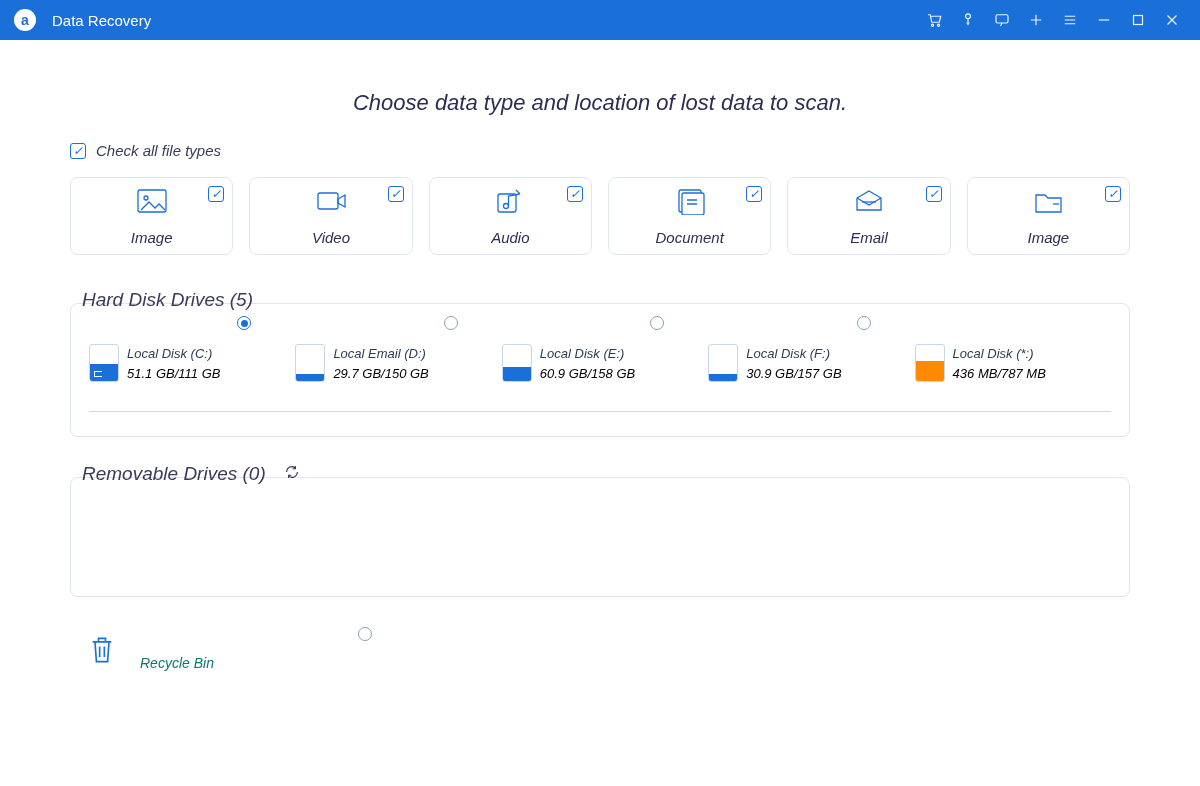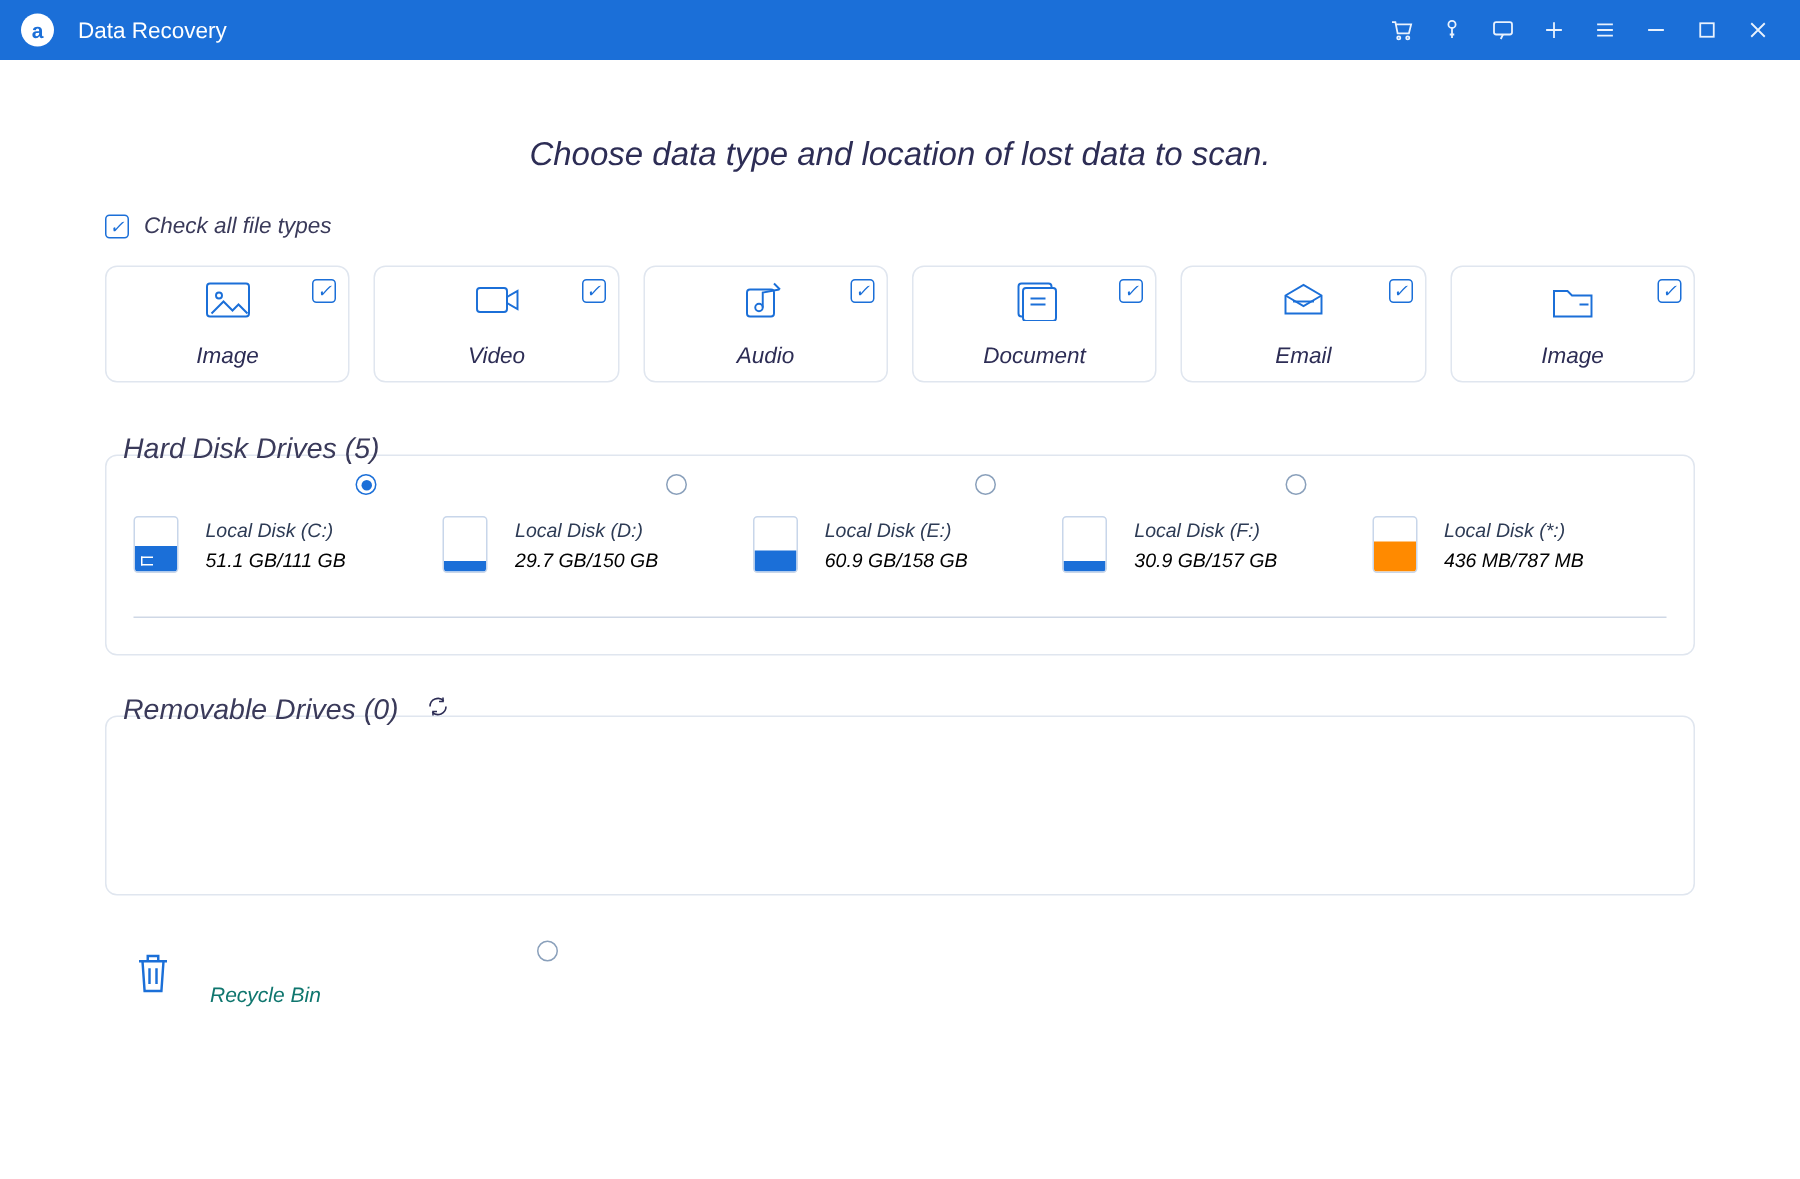--- a/index.html
+++ b/index.html
@@ -82,21 +82,21 @@
   .section-box {
     border: 1px solid #e0e6ef; border-radius: 8px;
     padding: 36px 18px 24px 18px; margin-top: -12px;
   }
   .drives-row {
     display: grid; grid-template-columns: repeat(5, 1fr);
     gap: 10px;
   }
   .drive {
     position: relative; padding-top: 4px;
-    display: flex; gap: 18px; align-items: flex-start;
+    display: flex; gap: 8px; align-items: flex-start;
   }
   .drive-radio {
     position: absolute; top: -24px; right: 34px;
     width: 14px; height: 14px; border: 1.4px solid #8aa0bb;
     border-radius: 50%; background: #fff; cursor: pointer;
   }
   .drive-radio.selected { border-color: #1b6fd8; }
   .drive-radio.selected::after {
     content: ""; position: absolute; inset: 2.5px; background: #1b6fd8; border-radius: 50%;
   }
@@ -272,21 +272,21 @@
             <div>Local Disk (C:)</div>
             <div class="size">51.1 GB/111 GB</div>
           </div>
         </div>
         <div class="drive">
           <span class="drive-radio"></span>
           <div class="drive-icon">
             <div class="fill" style="height:20%;background:#1b6fd8;"></div>
           </div>
           <div class="drive-text">
-            <div>Local Disk (D:)</div>
+            <div>Local Email (D:)</div>
             <div class="size">29.7 GB/150 GB</div>
           </div>
         </div>
         <div class="drive">
           <span class="drive-radio"></span>
           <div class="drive-icon">
             <div class="fill" style="height:39%;background:#1b6fd8;"></div>
           </div>
           <div class="drive-text">
             <div>Local Disk (E:)</div>

